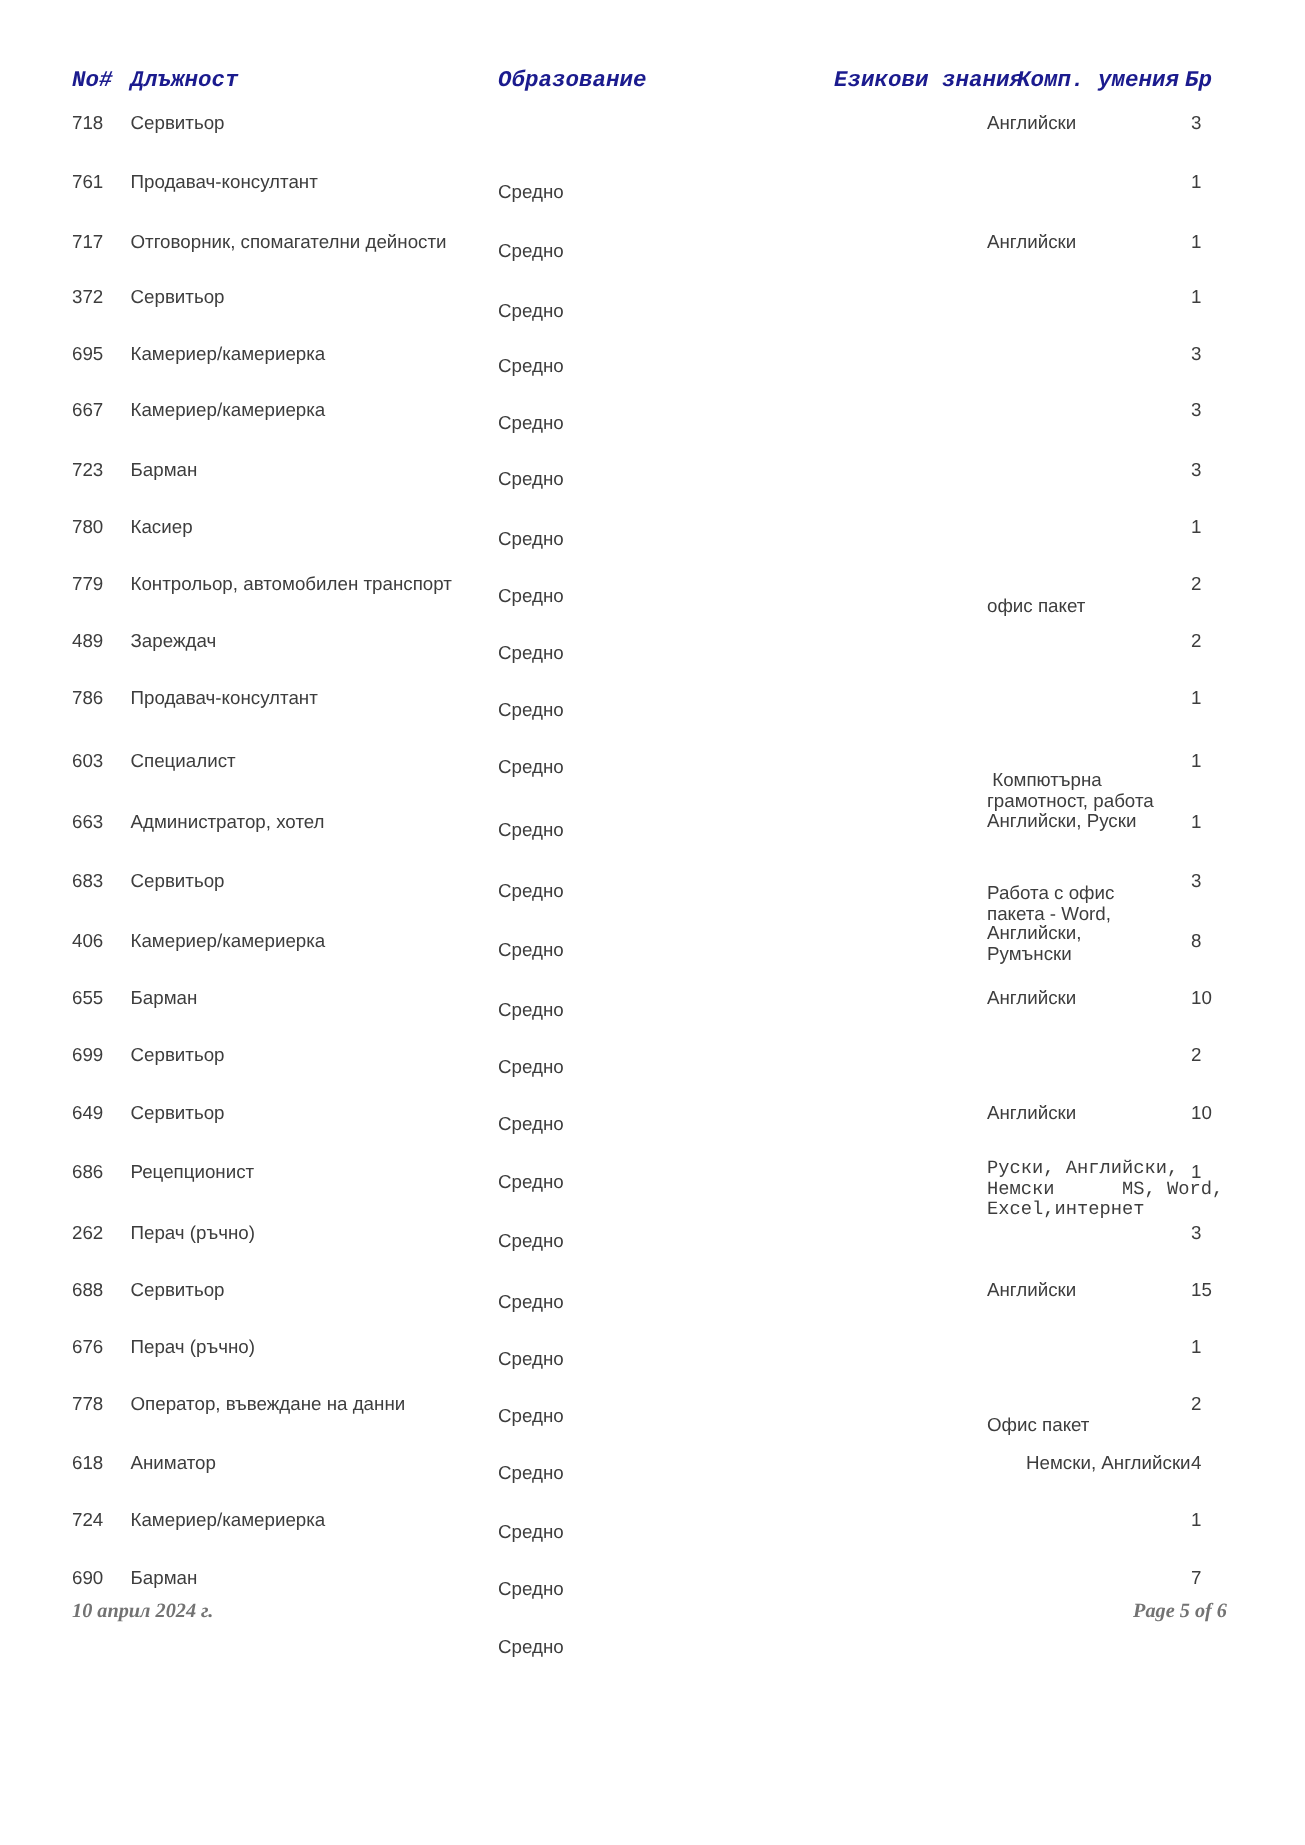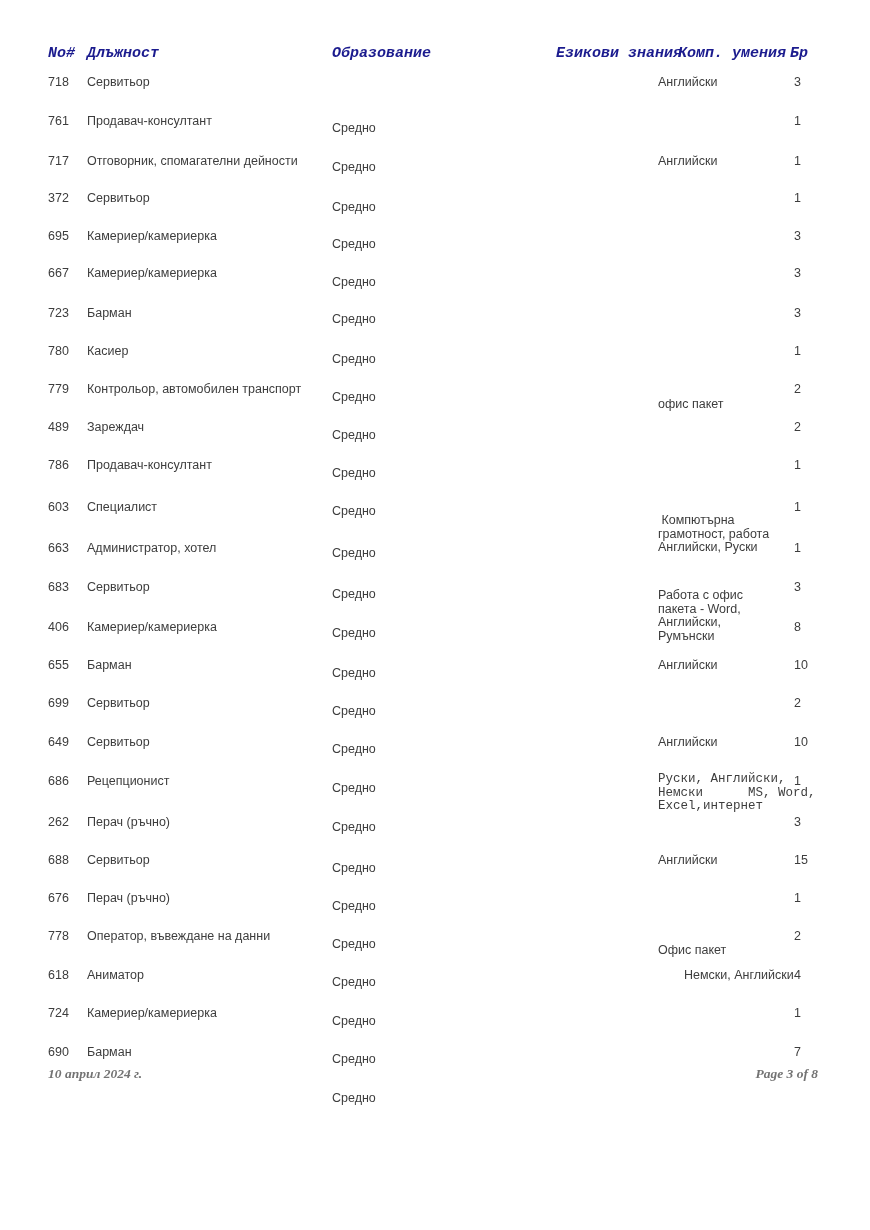--- a/index.html
+++ b/index.html
@@ -253,16 +253,16 @@
       <div class="row" style="top: 1046px;">
         <span class="cell c-no">690</span>
         <span class="cell c-pos">Барман</span>
         <span class="cell c-edu">Средно</span>
         <span class="cell c-cnt">7</span>
       </div>
     </div>
 
   <div>
     <span class="footer-text f-date">10 април 2024 г.</span>
-    <span class="footer-text f-page">Page 3 of 8</span>
+    <span class="footer-text f-page">Page 5 of 6</span>
   </div>
 
 </div>
 
 </body></html>

